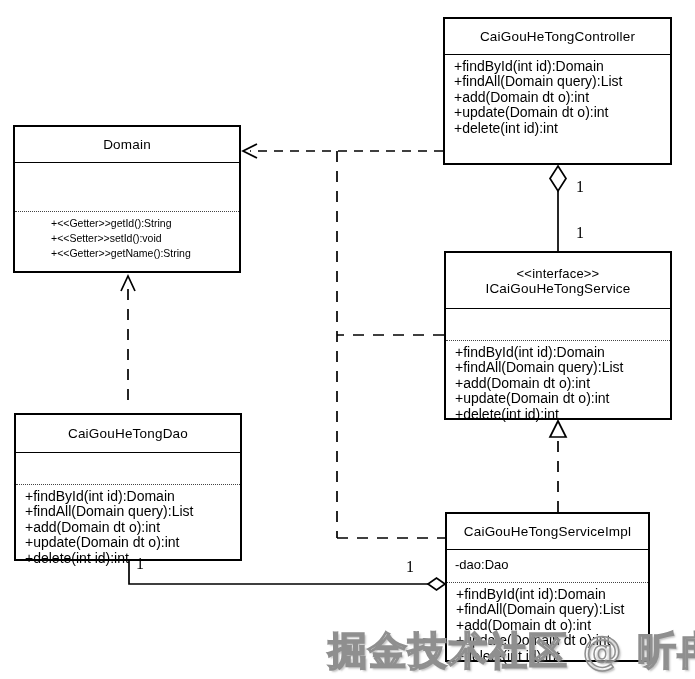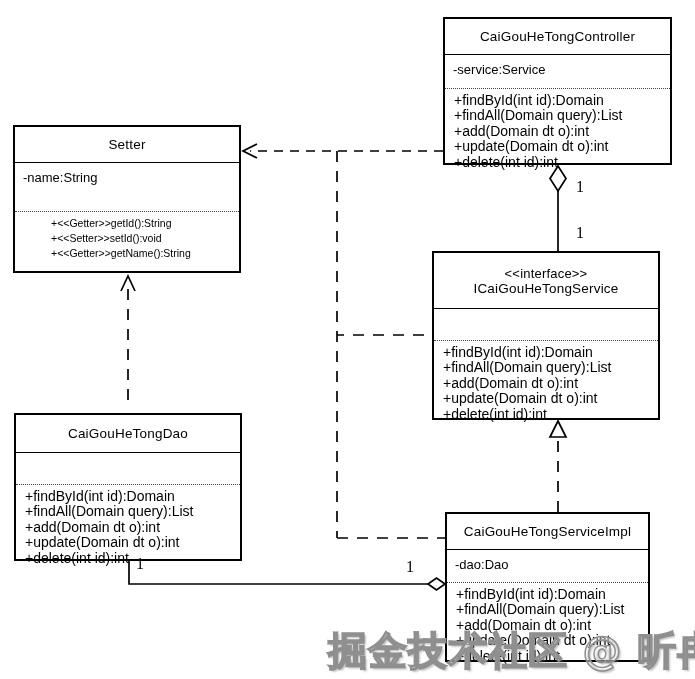--- a/index.html
+++ b/index.html
@@ -76,47 +76,43 @@
     <g stroke="#000" stroke-width="1.7">
       <path d="M129,548 V584 H428" fill="none"></path>
       <polygon points="445,584 436.5,578 428,584 436.5,590" fill="#ffffff"></polygon>
     </g>
   </svg>
 
   <div class="cbox" style="left:443px;top:17px;width:229px;height:148px">
     <div class="ctitle" style="height:36px">
       <span>CaiGouHeTongController</span>
     </div>
-    <div class="cattrs" style="height:34px">
-      <div>-service:Service</div>
-    </div>
     <div class="cmethods">
       <div>+findById(int id):Domain</div>
       <div>+findAll(Domain query):List</div>
       <div>+add(Domain dt o):int</div>
       <div>+update(Domain dt o):int</div>
       <div>+delete(int id):int</div>
     </div>
   </div>
 
   <div class="cbox" style="left:13px;top:125px;width:228px;height:148px">
     <div class="ctitle" style="height:36px">
-      <span>Setter</span>
+      <span>Domain</span>
     </div>
     <div class="cattrs" style="height:49px">
-      <div>-name:String</div>
     </div>
     <div class="cmethods small">
       <div>+&lt;&lt;Getter&gt;&gt;getId():String</div>
       <div>+&lt;&lt;Setter&gt;&gt;setId():void</div>
       <div>+&lt;&lt;Getter&gt;&gt;getName():String</div>
     </div>
   </div>
 
-  <div class="cbox" style="left:432px;top:251px;width:228px;height:169px">
+  <div class="cbox" style="left:444px;top:251px;width:228px;height:169px">
     <div class="ctitle" style="height:56px">
       <span class="stereo">&lt;&lt;interface&gt;&gt;</span>
       <span>ICaiGouHeTongService</span>
     </div>
     <div class="cattrs" style="height:32px"></div>
     <div class="cmethods">
       <div>+findById(int id):Domain</div>
       <div>+findAll(Domain query):List</div>
       <div>+add(Domain dt o):int</div>
       <div>+update(Domain dt o):int</div>

